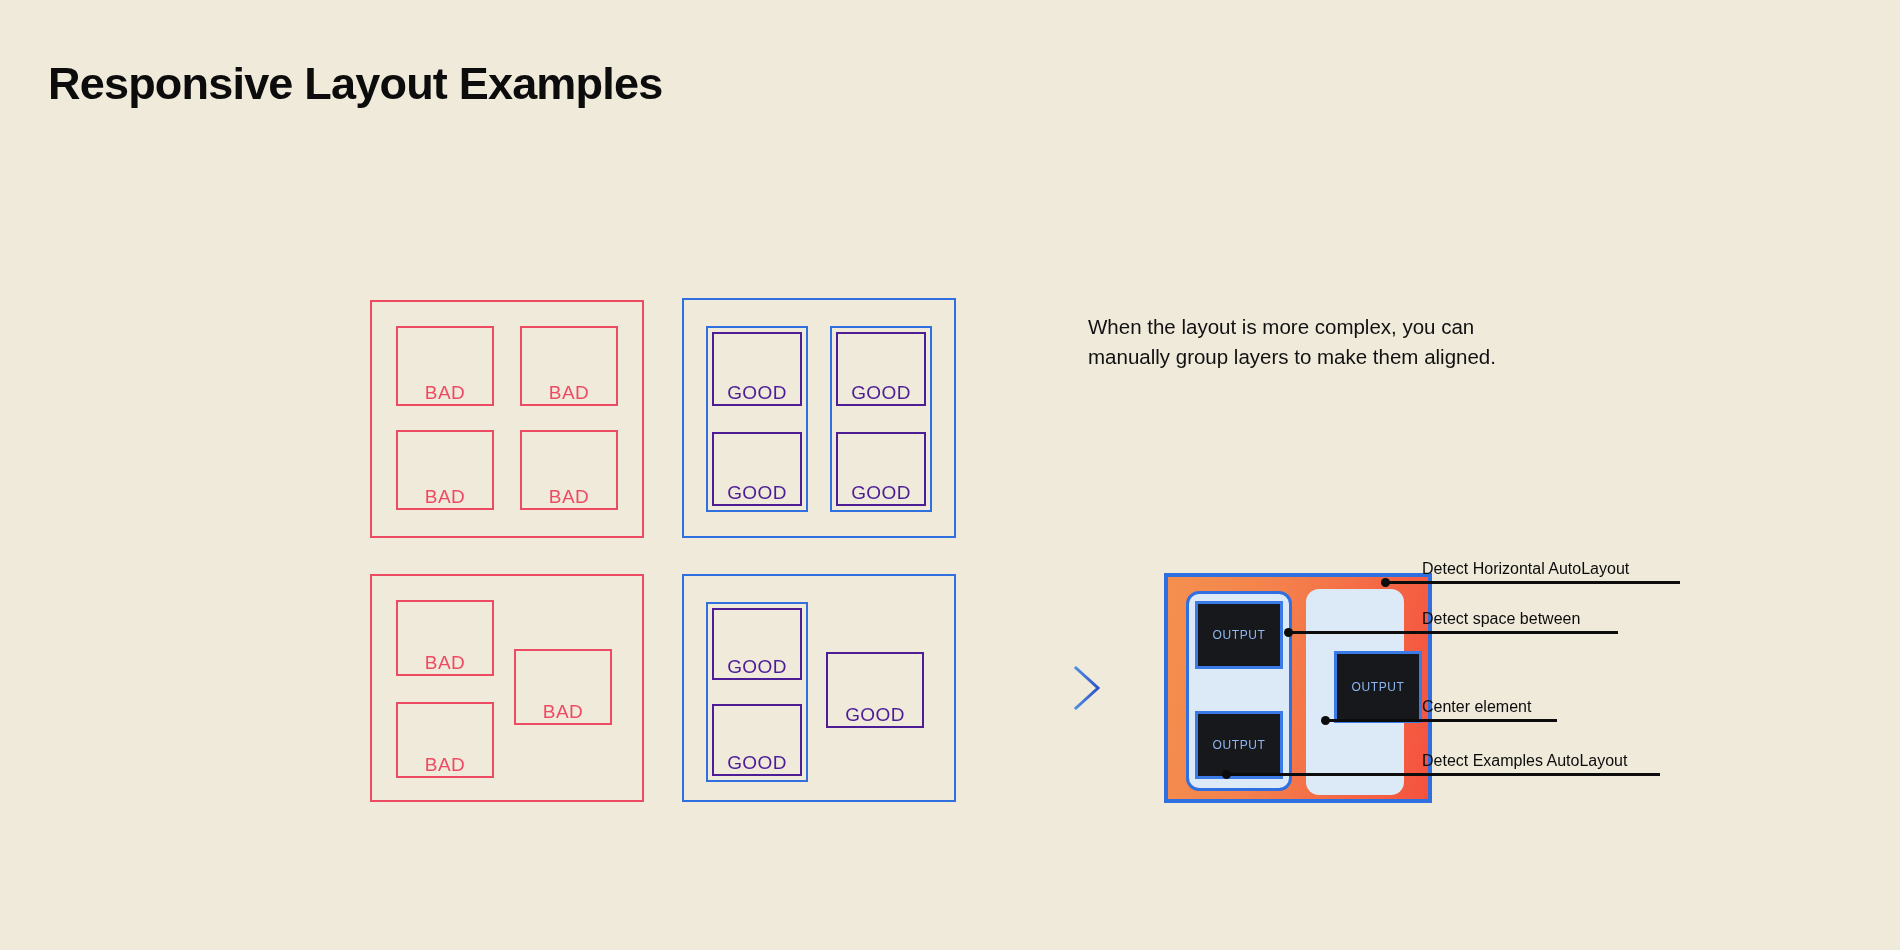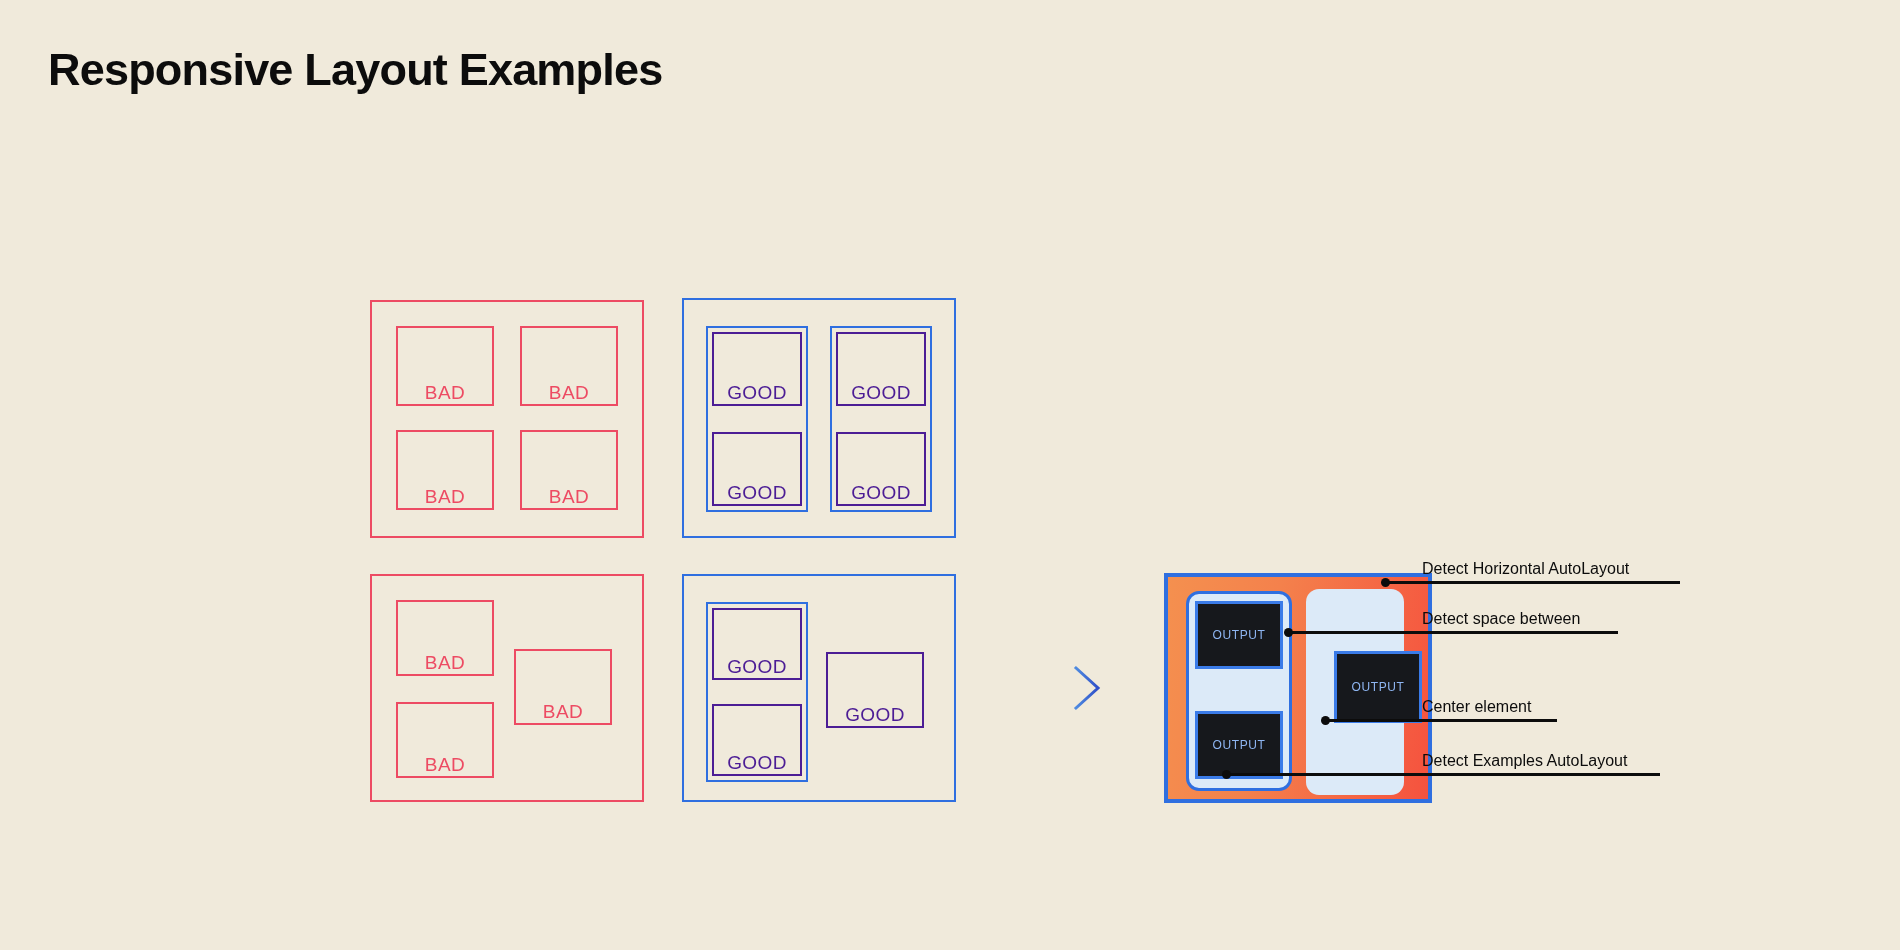--- a/index.html
+++ b/index.html
@@ -15,21 +15,21 @@
     background: #F0EADB;
     font-family: "Liberation Sans", sans-serif;
     color: #111111;
     position: relative;
   }
 
   
   .page-title {
     position: absolute;
     left: 48px;
-    top: 44px;
+    top: 58px;
     font-size: 45px;
     font-weight: 700;
     letter-spacing: -0.8px;
     color: #0C0C0C;
     white-space: nowrap;
   }
 
   
   .frame {
     position: absolute;
@@ -194,20 +194,21 @@
       <span>GOOD</span>
     </div>
   </div>
 
   <div class="cell cell-good" style="left:142px; top:76px; width:98px; height:76px;">
     <span>GOOD</span>
   </div>
 </div>
 
 <div class="copy" style="left:1088px; top:312px;">
+  <p>When the layout is more complex, you can manually group layers to make them aligned.</p>
 </div>
 
 <div class="arrow" style="left:1010px; top:660px; width:96px; height:56px;">
   <svg width="96" height="56" viewBox="0 0 96 56" fill="none">
     <defs>
       <linearGradient id="arrGrad" x1="0" y1="0" x2="1" y2="0">
         <stop offset="0%" stop-color="#4F8BE0"></stop>
         <stop offset="100%" stop-color="#2F4FC8"></stop>
       </linearGradient>
     </defs>

